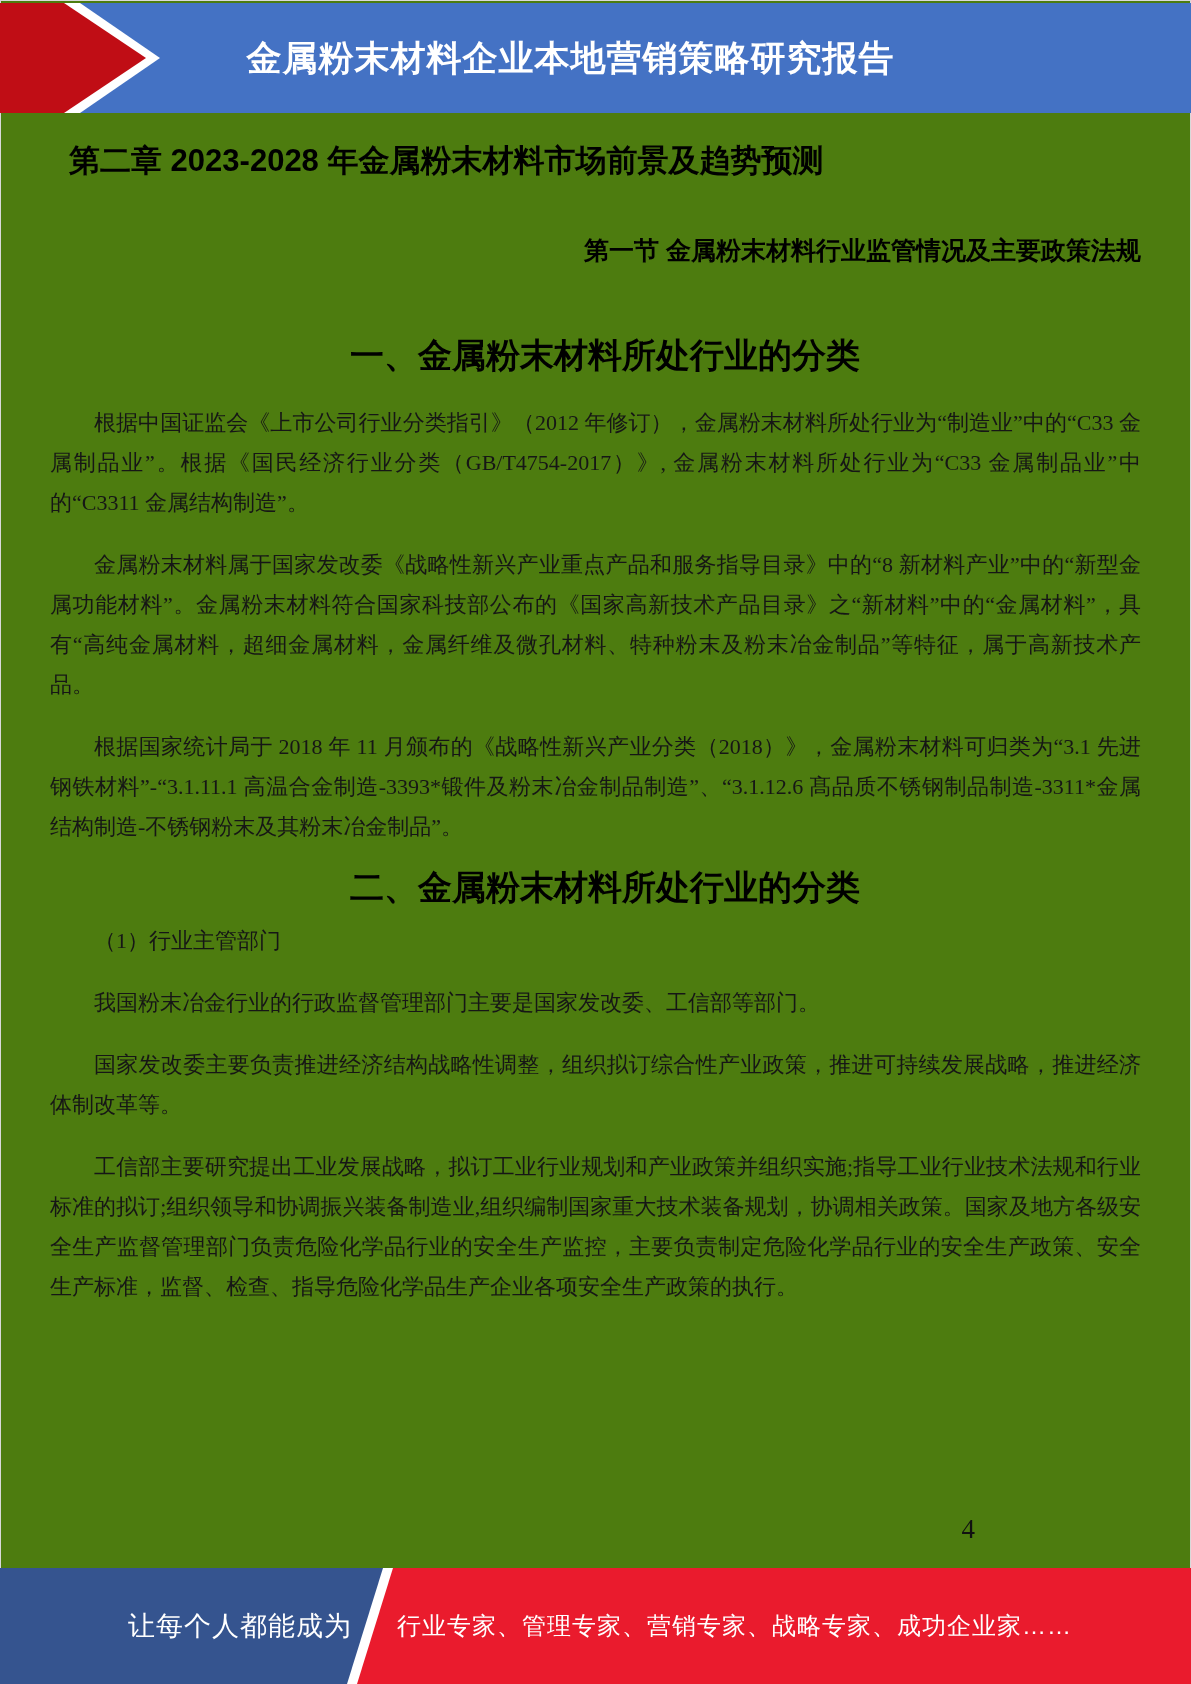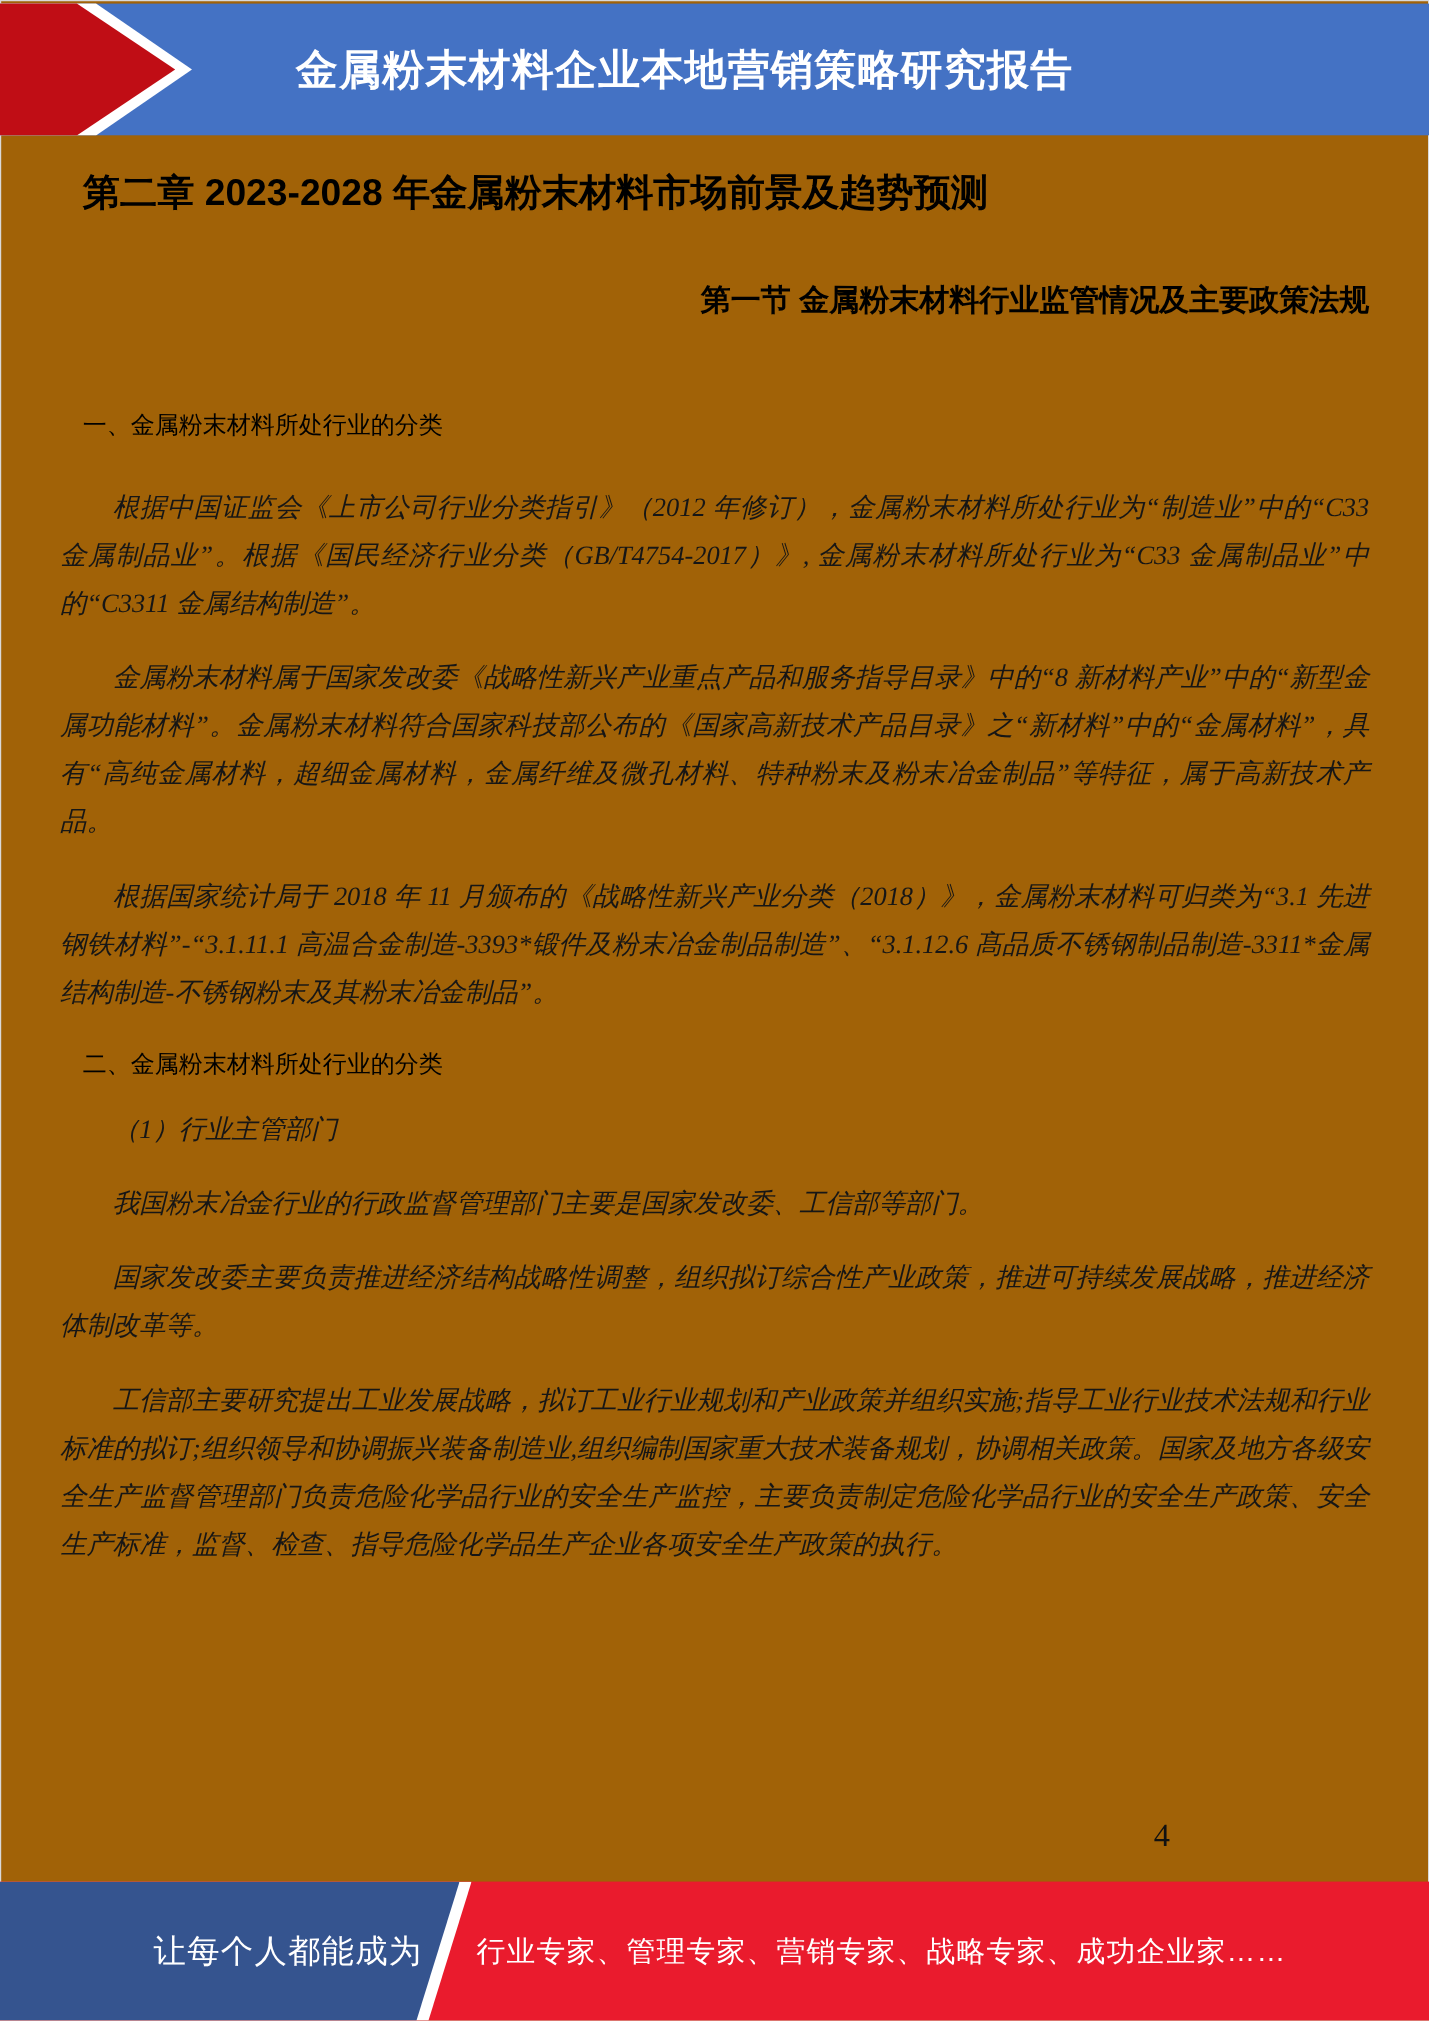--- a/index.html
+++ b/index.html
@@ -1,19 +1,19 @@
 <!DOCTYPE html>
 <html><head>
 <meta charset="utf-8">
 <style>
   html,body{margin:0;padding:0;background:#ffffff;}
   .page{
     position:relative;
     width:1191px;height:1684px;
-    background:#a16207;
+    background:#4d7c0f;
     overflow:hidden;
     font-family:"Liberation Serif","DejaVu Serif",serif;
     color:#111111;
     box-shadow:inset 0 0 0 1px #d9d9d9;
   }
   
   .banner{position:absolute;top:0;left:0;width:1191px;height:113px;}
   .banner svg{display:block;}
   .banner-title{
     position:absolute;top:3px;left:0;width:1191px;height:110px;
@@ -30,24 +30,24 @@
     font-weight:bold;font-size:31px;line-height:40px;color:#000;
   }
   .section-heading{
     margin:52px 0 0 19px;
     font-family:"Liberation Sans","DejaVu Sans",sans-serif;
     font-weight:bold;font-size:25px;line-height:34px;color:#000;text-align:right;
   }
   .sub-heading{
     margin:70px 0 0 19px;
     font-family:"Liberation Sans","DejaVu Sans",sans-serif;
-    font-weight:normal;font-size:20px;line-height:36px;color:#000;
+    font-weight:bold;font-size:34px;line-height:36px;color:#000;text-align:center;
   }
   .sub-heading.second{margin:0 0 16px 19px;}
-  .body-paragraphs{margin-top:30px;font-style:italic;}
+  .body-paragraphs{margin-top:30px;}
   .body-paragraphs p{
     margin:0 0 22px 0;
     font-size:22px;line-height:40px;
     text-indent:2em;
     text-align:justify;
     color:#161616;
   }
   
   .page-number{
     position:absolute;top:1514px;right:216px;

